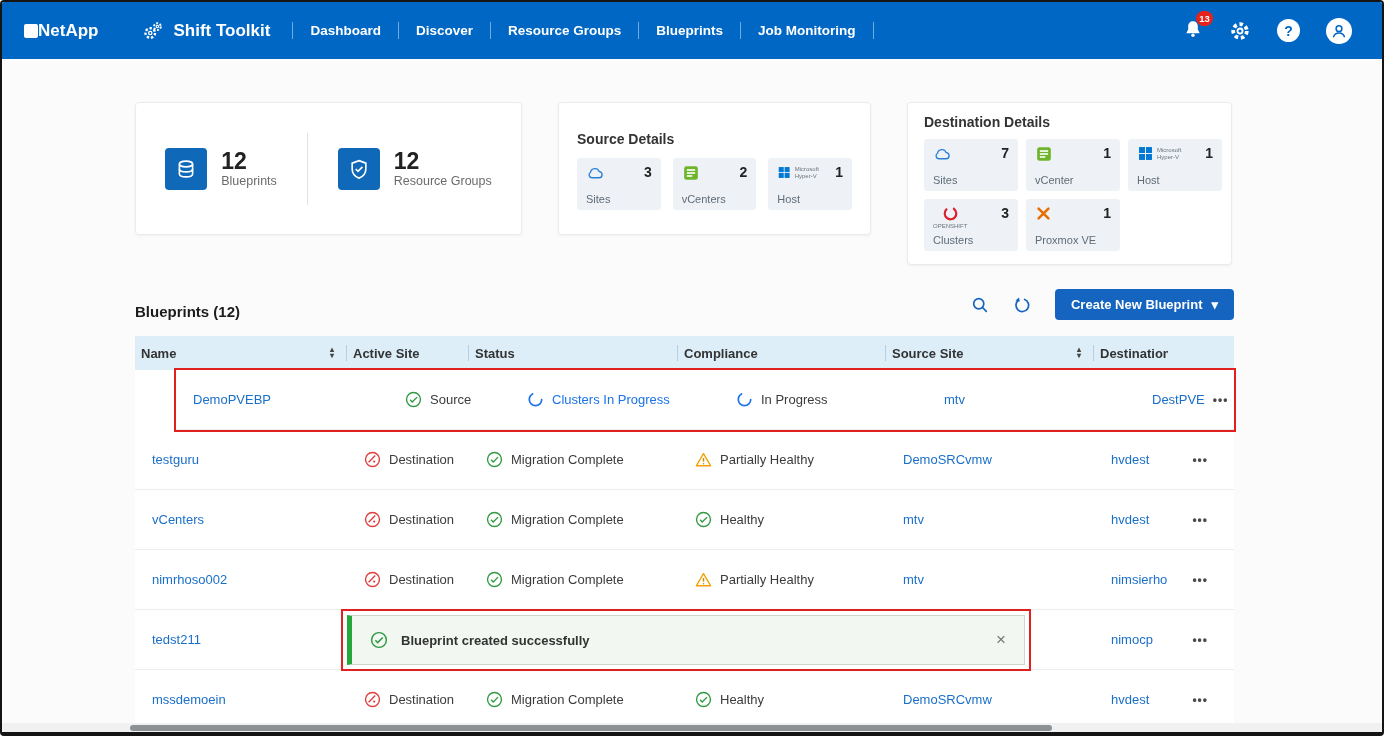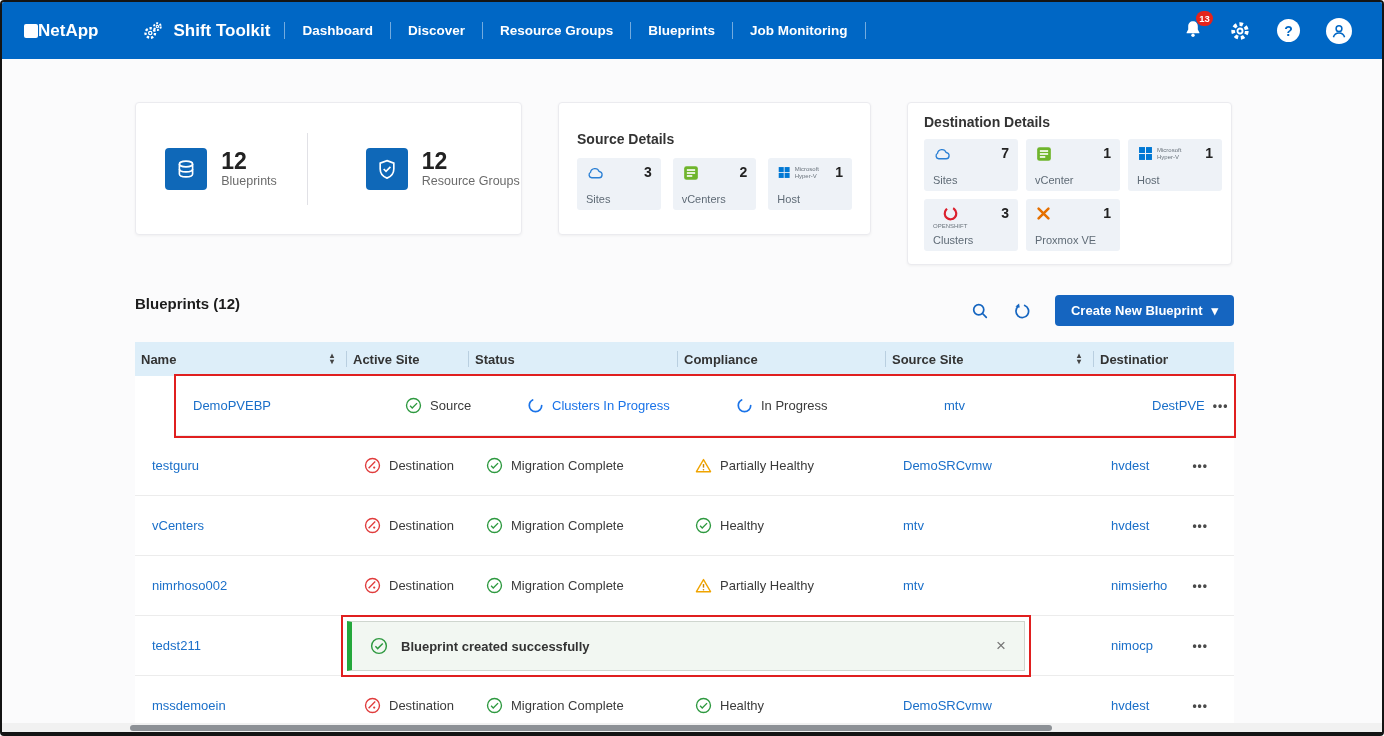--- a/index.html
+++ b/index.html
@@ -6,21 +6,21 @@
   body { font-family: "Liberation Sans", sans-serif; background: #ffffff; }
   .frame { position: relative; width: 1384px; height: 736px; border: 2px solid #141414;
            border-bottom-width: 4px; border-radius: 4px; overflow: hidden; background: #fbfbfc; }
 
   
   .topbar { height: 57px; background: #0067C5; display: flex; align-items: center;
             padding: 0 30px 0 22px; color: #fff; }
   .brand { display: flex; align-items: center; font-size: 17px; font-weight: bold; }
   .brand-mark { width: 14px; height: 14px; background: #fff; border-radius: 2px; }
   .app-title { display: flex; align-items: center; gap: 9px; font-size: 17px; font-weight: bold; margin-left: 44px; }
-  .nav { display: flex; list-style: none; margin-left: 14px; border-left: 1px solid rgba(255,255,255,.45); }
+  .nav { display: flex; list-style: none; margin-left: 22px; border-left: 1px solid rgba(255,255,255,.45); }
   .nav li { display: flex; align-items: center; height: 17px; padding: 0 17px;
             border-right: 1px solid rgba(255,255,255,.45); font-size: 13.5px; font-weight: bold; cursor: pointer; }
   .header-right { margin-left: auto; display: flex; align-items: center; gap: 26px; }
   .bell-wrap { position: relative; cursor: pointer; }
   .badge { position: absolute; top: -8px; right: -10px; background: #e5231b; color: #fff;
            min-width: 17px; height: 15px; border-radius: 8px; font-size: 9.5px; font-weight: bold;
            display: flex; align-items: center; justify-content: center; padding: 0 3px; }
   .circle-btn { width: 23px; height: 23px; border-radius: 50%; background: #fff; color: #0067C5;
                 display: flex; align-items: center; justify-content: center; font-weight: bold;
                 font-size: 14px; cursor: pointer; }
@@ -28,21 +28,21 @@
             display: flex; align-items: center; justify-content: center; cursor: pointer; }
 
   
   .main { padding: 43px 0 0 133px; }
   .cards { display: flex; gap: 36px; align-items: flex-start; }
   .card { background: #fff; border: 1px solid #ebebef; border-radius: 4px;
           box-shadow: 0 1px 3px rgba(0,0,0,.05); }
   .card-title { font-size: 14px; font-weight: bold; color: #333; }
 
   .card.stats { width: 387px; height: 133px; display: flex; align-items: center; justify-content: center; }
-  .stat { display: flex; align-items: center; gap: 14px; margin-left: 28px; }
+  .stat { display: flex; align-items: center; gap: 14px; }
   .sq-icon { width: 42px; height: 42px; border-radius: 4px; background: #0f68b8;
              display: flex; align-items: center; justify-content: center; }
   .stat-col .num { font-size: 23px; font-weight: bold; color: #222; line-height: 1.05; }
   .stat-col .lbl { font-size: 12.5px; color: #6b6b6b; }
   .stat-divider { width: 1px; height: 72px; background: #e1e1e6; margin: 0 30px; }
 
   .card.source { width: 313px; height: 133px; padding: 28px 18px 0; }
   .card.dest   { width: 325px; padding: 11px 16px 13px; }
   .tiles { display: flex; gap: 12px; margin-top: 11px; }
   .tiles-grid { display: grid; grid-template-columns: repeat(3, 94px); gap: 8px; margin-top: 9px; }
@@ -51,21 +51,21 @@
           width: 84px; height: 52px; }
   .tiles-grid .tile { width: auto; }
   .tile-top { display: flex; align-items: flex-start; justify-content: space-between; }
   .tile-top .cnt { font-size: 14px; font-weight: bold; color: #222; }
   .tile-label { font-size: 11px; color: #5f6b76; }
   .ic-col { display: flex; flex-direction: column; align-items: center; gap: 1px; }
   .micro-caption { font-size: 6px; color: #6a737c; line-height: 1.1; max-width: 42px; }
   .ic-row { display: flex; align-items: center; gap: 3px; }
 
   
-  .section-head { width: 1099px; margin-top: 30px; display: flex; align-items: flex-start; }
+  .section-head { width: 1099px; margin-top: 24px; display: flex; align-items: flex-end; }
   .section-title { font-size: 15px; font-weight: bold; color: #1d1d1d; }
   .section-actions { margin-left: auto; display: flex; align-items: center; gap: 24px; }
   .btn-primary { background: #1565c0; color: #fff; border: none; border-radius: 4px;
                  font-family: "Liberation Sans", sans-serif; font-size: 13px; font-weight: bold;
                  padding: 8px 16px; display: flex; align-items: center; gap: 9px; cursor: pointer; }
 
   
   .table { width: 1099px; margin-top: 16px; background: #fff; }
   .thead, .trow { display: grid; grid-template-columns: 212px 122px 209px 208px 208px 1fr; }
   .thead { background: #ddeef9; height: 34px; align-items: center; }

